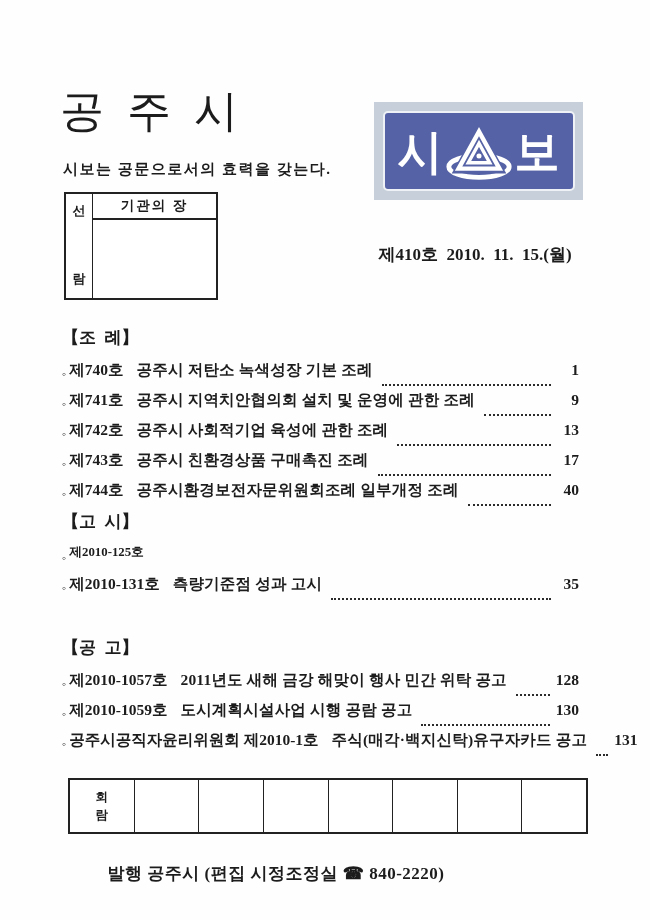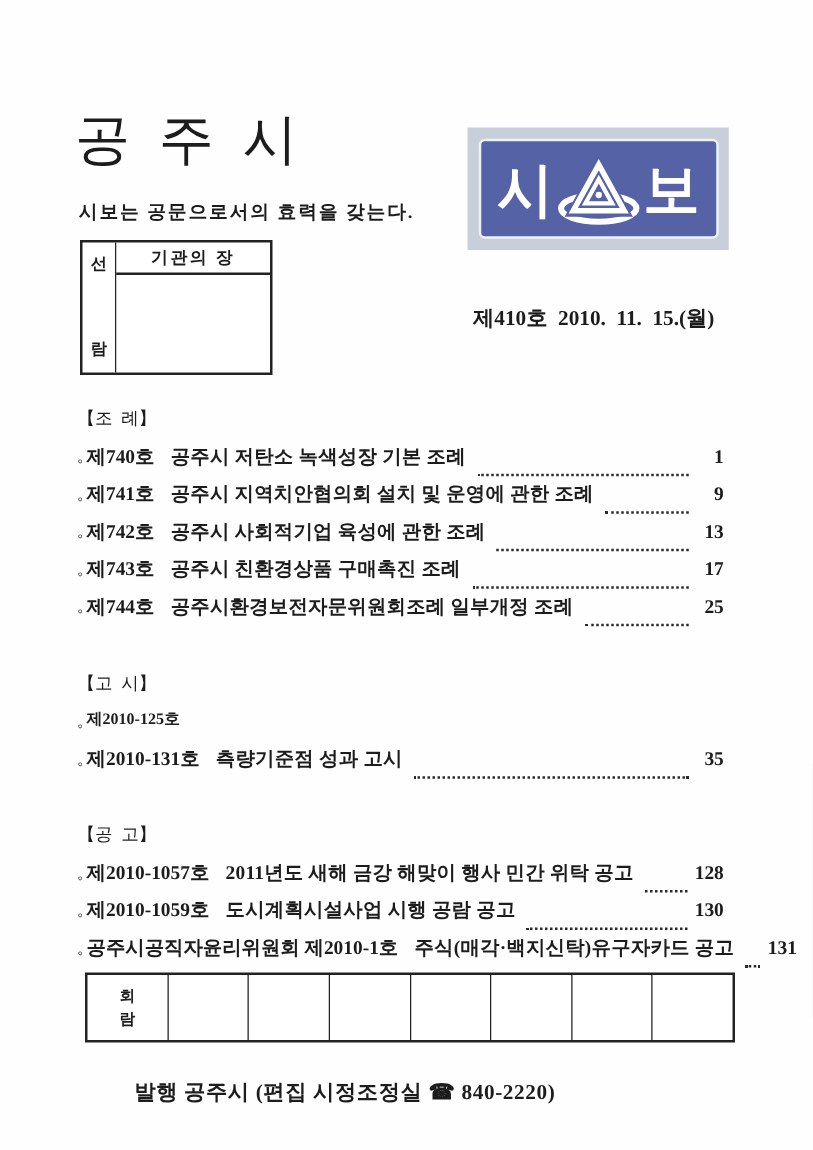--- a/index.html
+++ b/index.html
@@ -111,25 +111,25 @@
     text-align: center;
     white-space: pre;
   }
 
   
   .toc {
     position: absolute;
     left: 62px; top: 326px;
     width: 517px;
   }
-  .toc-section-gosi { margin-top: 33px; }
+  .toc-section-gosi { }
   .toc-section-gonggo { margin-top: 32px; }
   .toc-heading {
-    font-size: 14px;
-    font-weight: 400;
+    font-size: 17px;
+    font-weight: 700;
     margin-bottom: 11px;
     white-space: pre;
   }
   .toc-row {
     display: flex;
     align-items: baseline;
     height: 30px;
     font-size: 15.5px;
     font-weight: 600;
     white-space: nowrap;
@@ -258,21 +258,21 @@
         <span class="item-no">제743호</span>
         <span class="item-title">공주시 친환경상품 구매촉진 조례</span>
         <span class="leader"></span>
         <span class="page-num">17</span>
       </div>
       <div class="toc-row">
         <span class="bullet">◦</span>
         <span class="item-no">제744호</span>
         <span class="item-title">공주시환경보전자문위원회조례 일부개정 조례</span>
         <span class="leader"></span>
-        <span class="page-num">25</span>
+        <span class="page-num">40</span>
       </div>
     </div>
 
     <div class="toc-section toc-section-gosi">
       <div class="toc-heading">【고  시】</div>
       <div class="toc-row compact">
         <span class="bullet">◦</span>
         <span class="item-no">제2010-125호</span>
 
       </div>

